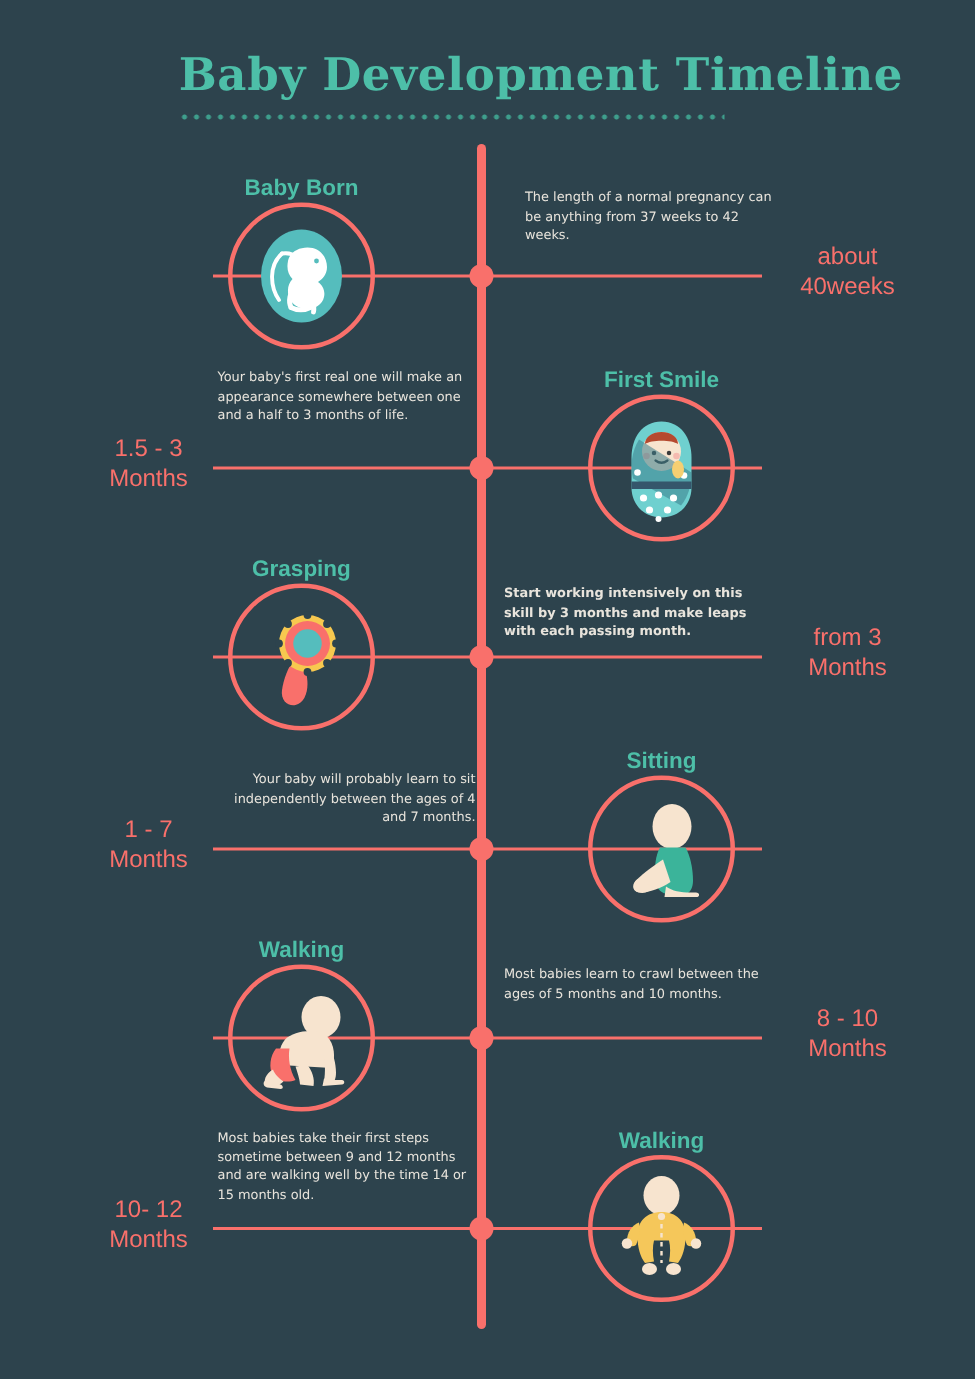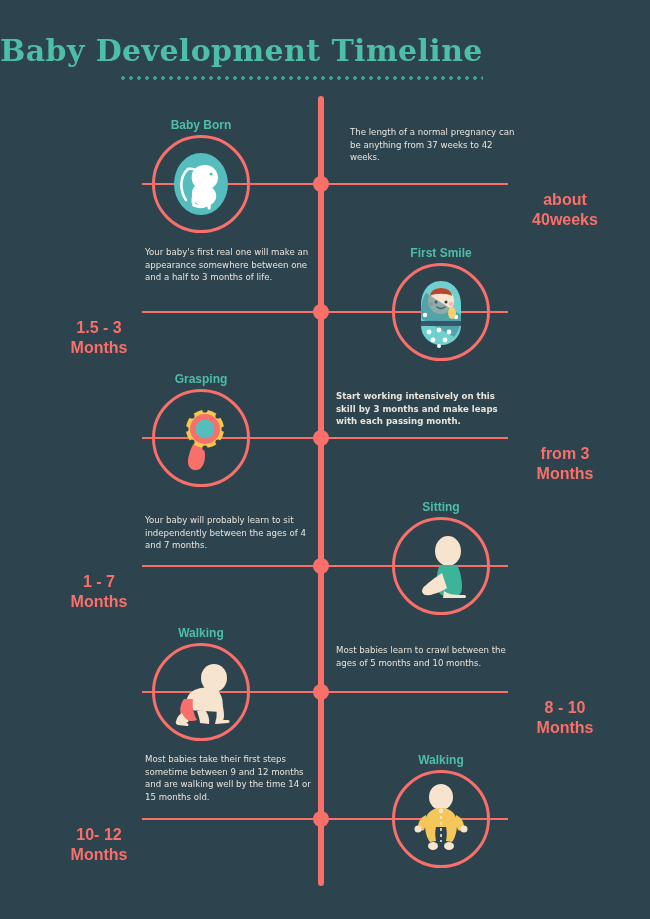--- a/index.html
+++ b/index.html
@@ -5,21 +5,21 @@
   * { margin:0; padding:0; box-sizing:border-box; }
   html,body { background:#2d434d; }
   body {
     width:650px; height:919px;
     position:relative;
     font-family:"Liberation Sans", sans-serif;
     overflow:hidden;
   }
 
   
-  #title-block { position:absolute; top:34px; left:0; width:602px; text-align:left; }
+  #title-block { position:absolute; top:34px; left:0; width:602px; text-align:right; }
   #page-title {
     font-size:30px; font-weight:bold; letter-spacing:.4px;
     color:#4dbfa8; font-family:"DejaVu Serif", serif;
     line-height:34px;
   }
   #title-dots {
     width:364px; height:4px; margin:8px auto 0;
     background-image:radial-gradient(circle, #3e9e8c 1.6px, transparent 1.8px);
     background-size:8px 4px; background-repeat:repeat-x;
   }
@@ -45,41 +45,40 @@
   .medallion {
     position:absolute; width:98px; height:98px; border-radius:50%;
     border:3px solid #f9706b; top:-49px;
     display:flex; align-items:center; justify-content:center;
   }
   .med-left  { left:152px; }
   .med-right { left:392px; }
 
   .med-label {
     position:absolute; width:200px; text-align:center;
-    font-size:12px; font-weight:bold; color:#4dbfa8;
+    font-size:15px; font-weight:bold; color:#4dbfa8;
     top:-65px; line-height:13px;
   }
   .lbl-left  { left:101px; }
   .lbl-right { left:341px; }
 
   
   .desc {
     position:absolute; width:172px;
     font-size:8.6px; line-height:12.6px; color:#e8e4dc;
     font-family:"DejaVu Sans", sans-serif;
   }
   .desc-left  { left:145px; text-align:left; }
   .desc-right { left:336px; text-align:left; }
 
   
   .age {
     position:absolute; width:130px; text-align:center;
-    font-size:16px; font-weight:bold; color:#f9706b;
+    font-size:16px; font-weight:normal; color:#f9706b;
     line-height:20px;
-    margin-top:28px;
   }
   .age-left  { left:34px; }
   .age-right { left:500px; }
   .age span { display:block; }
 </style>
 </head>
 <body>
 
 <div id="title-block">
   <div id="page-title">Baby Development Timeline</div>
@@ -200,21 +199,21 @@
   <div class="medallion med-right">
     <svg width="74" height="74" viewBox="0 0 74 74">
       <ellipse cx="44" cy="22" rx="13" ry="15" fill="#f7e4cf"></ellipse>
       <path d="M36 36 c-3 5 -4 14 -3 22 c1 6 4 9 9 9 h10 c4 0 6 -4 6 -9 c0 -8 -2 -17 -5 -22 z" fill="#3bb49a"></path>
       <path d="M38 44 c-6 4 -13 9 -17 13 c-4 4 -3 9 2 9 c6 0 14 -3 20 -7 z" fill="#f7e4cf"></path>
       <path d="M21 57 c-4 3 -4 8 1 9 c4 1 8 -1 10 -4 c-4 -1 -8 -3 -11 -5 z" fill="#f7e4cf"></path>
       <path d="M40 62 c4 3 10 4 16 4 h4 c2 0 3 2 1 3 h-22 z" fill="#f7e4cf"></path>
     </svg>
   </div>
 
-  <div class="desc desc-left" style="top:-52px;">Your baby will probably learn to sit independently between the ages of 4 and 7 months.</div>
+  <div class="desc desc-left" style="top:-52px;text-align:right;">Your baby will probably learn to sit independently between the ages of 4 and 7 months.</div>
   <div class="age age-left" style="top:-22px;">
     <span>1 - 7</span>
     <span>Months</span>
   </div>
 </div>
 
 <div class="row" style="top:692px;">
   <div class="connector conn-left"></div>
   <div class="connector conn-right"></div>
   <div class="node"></div>

